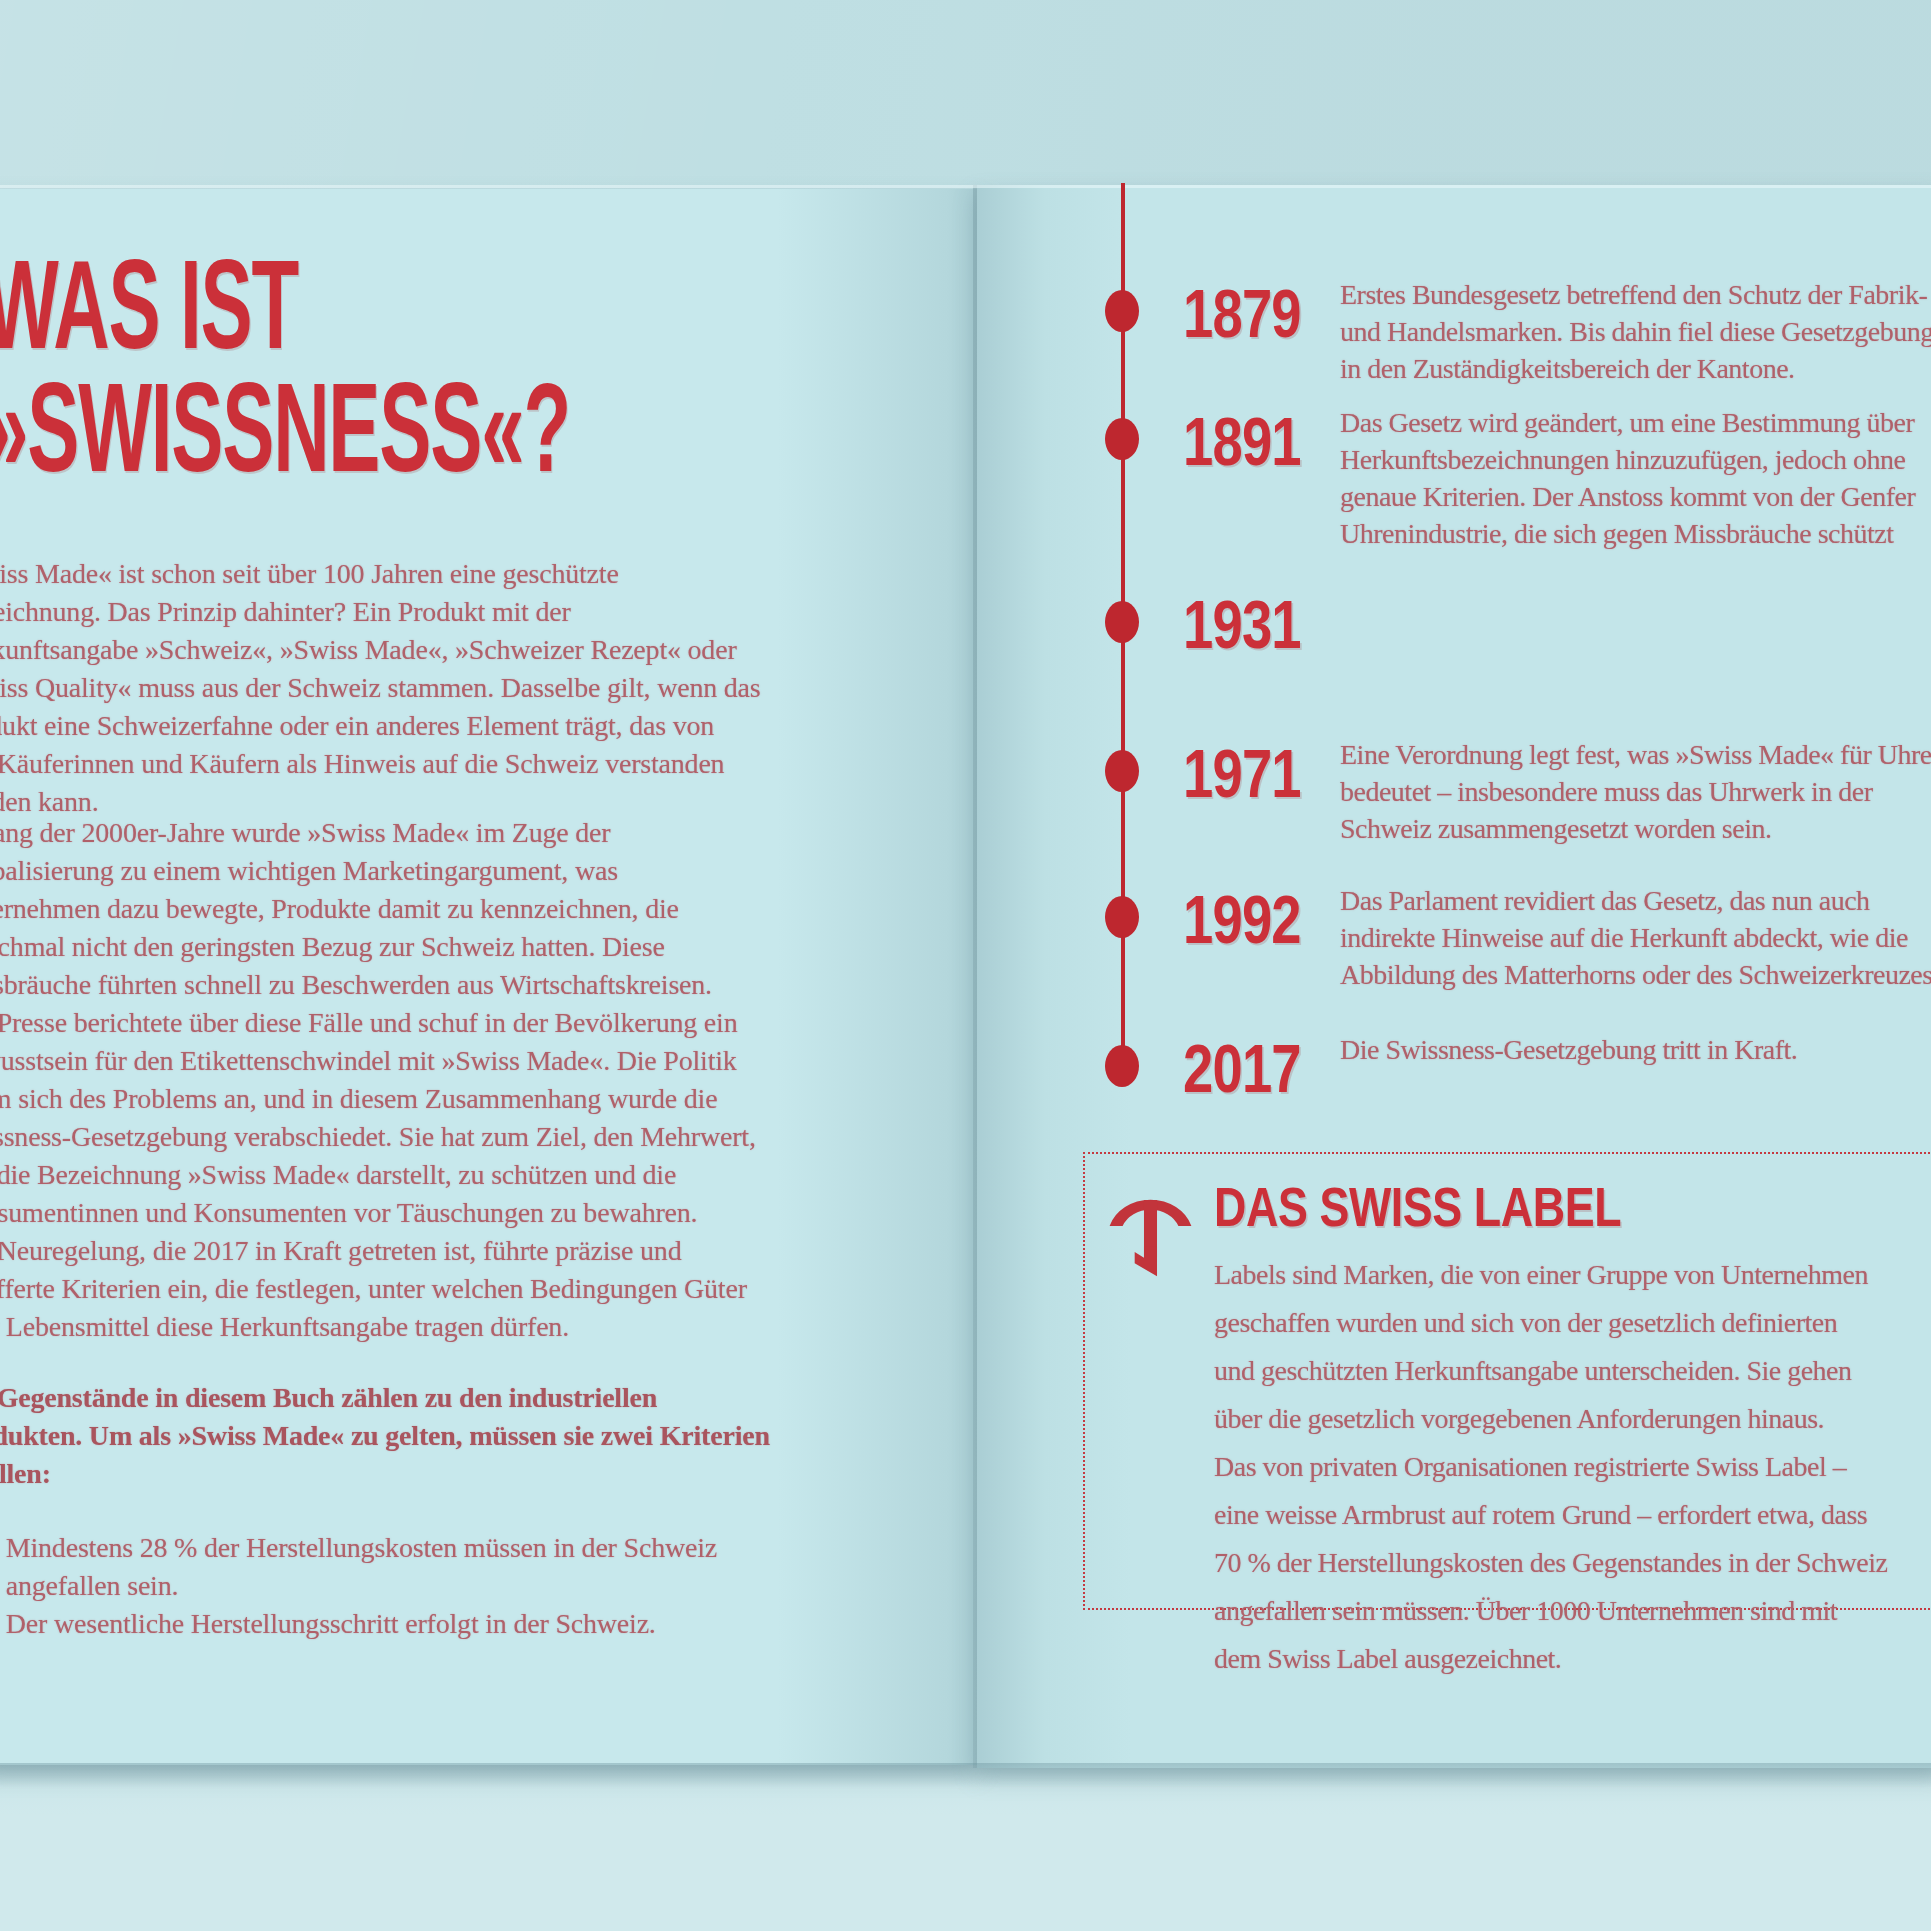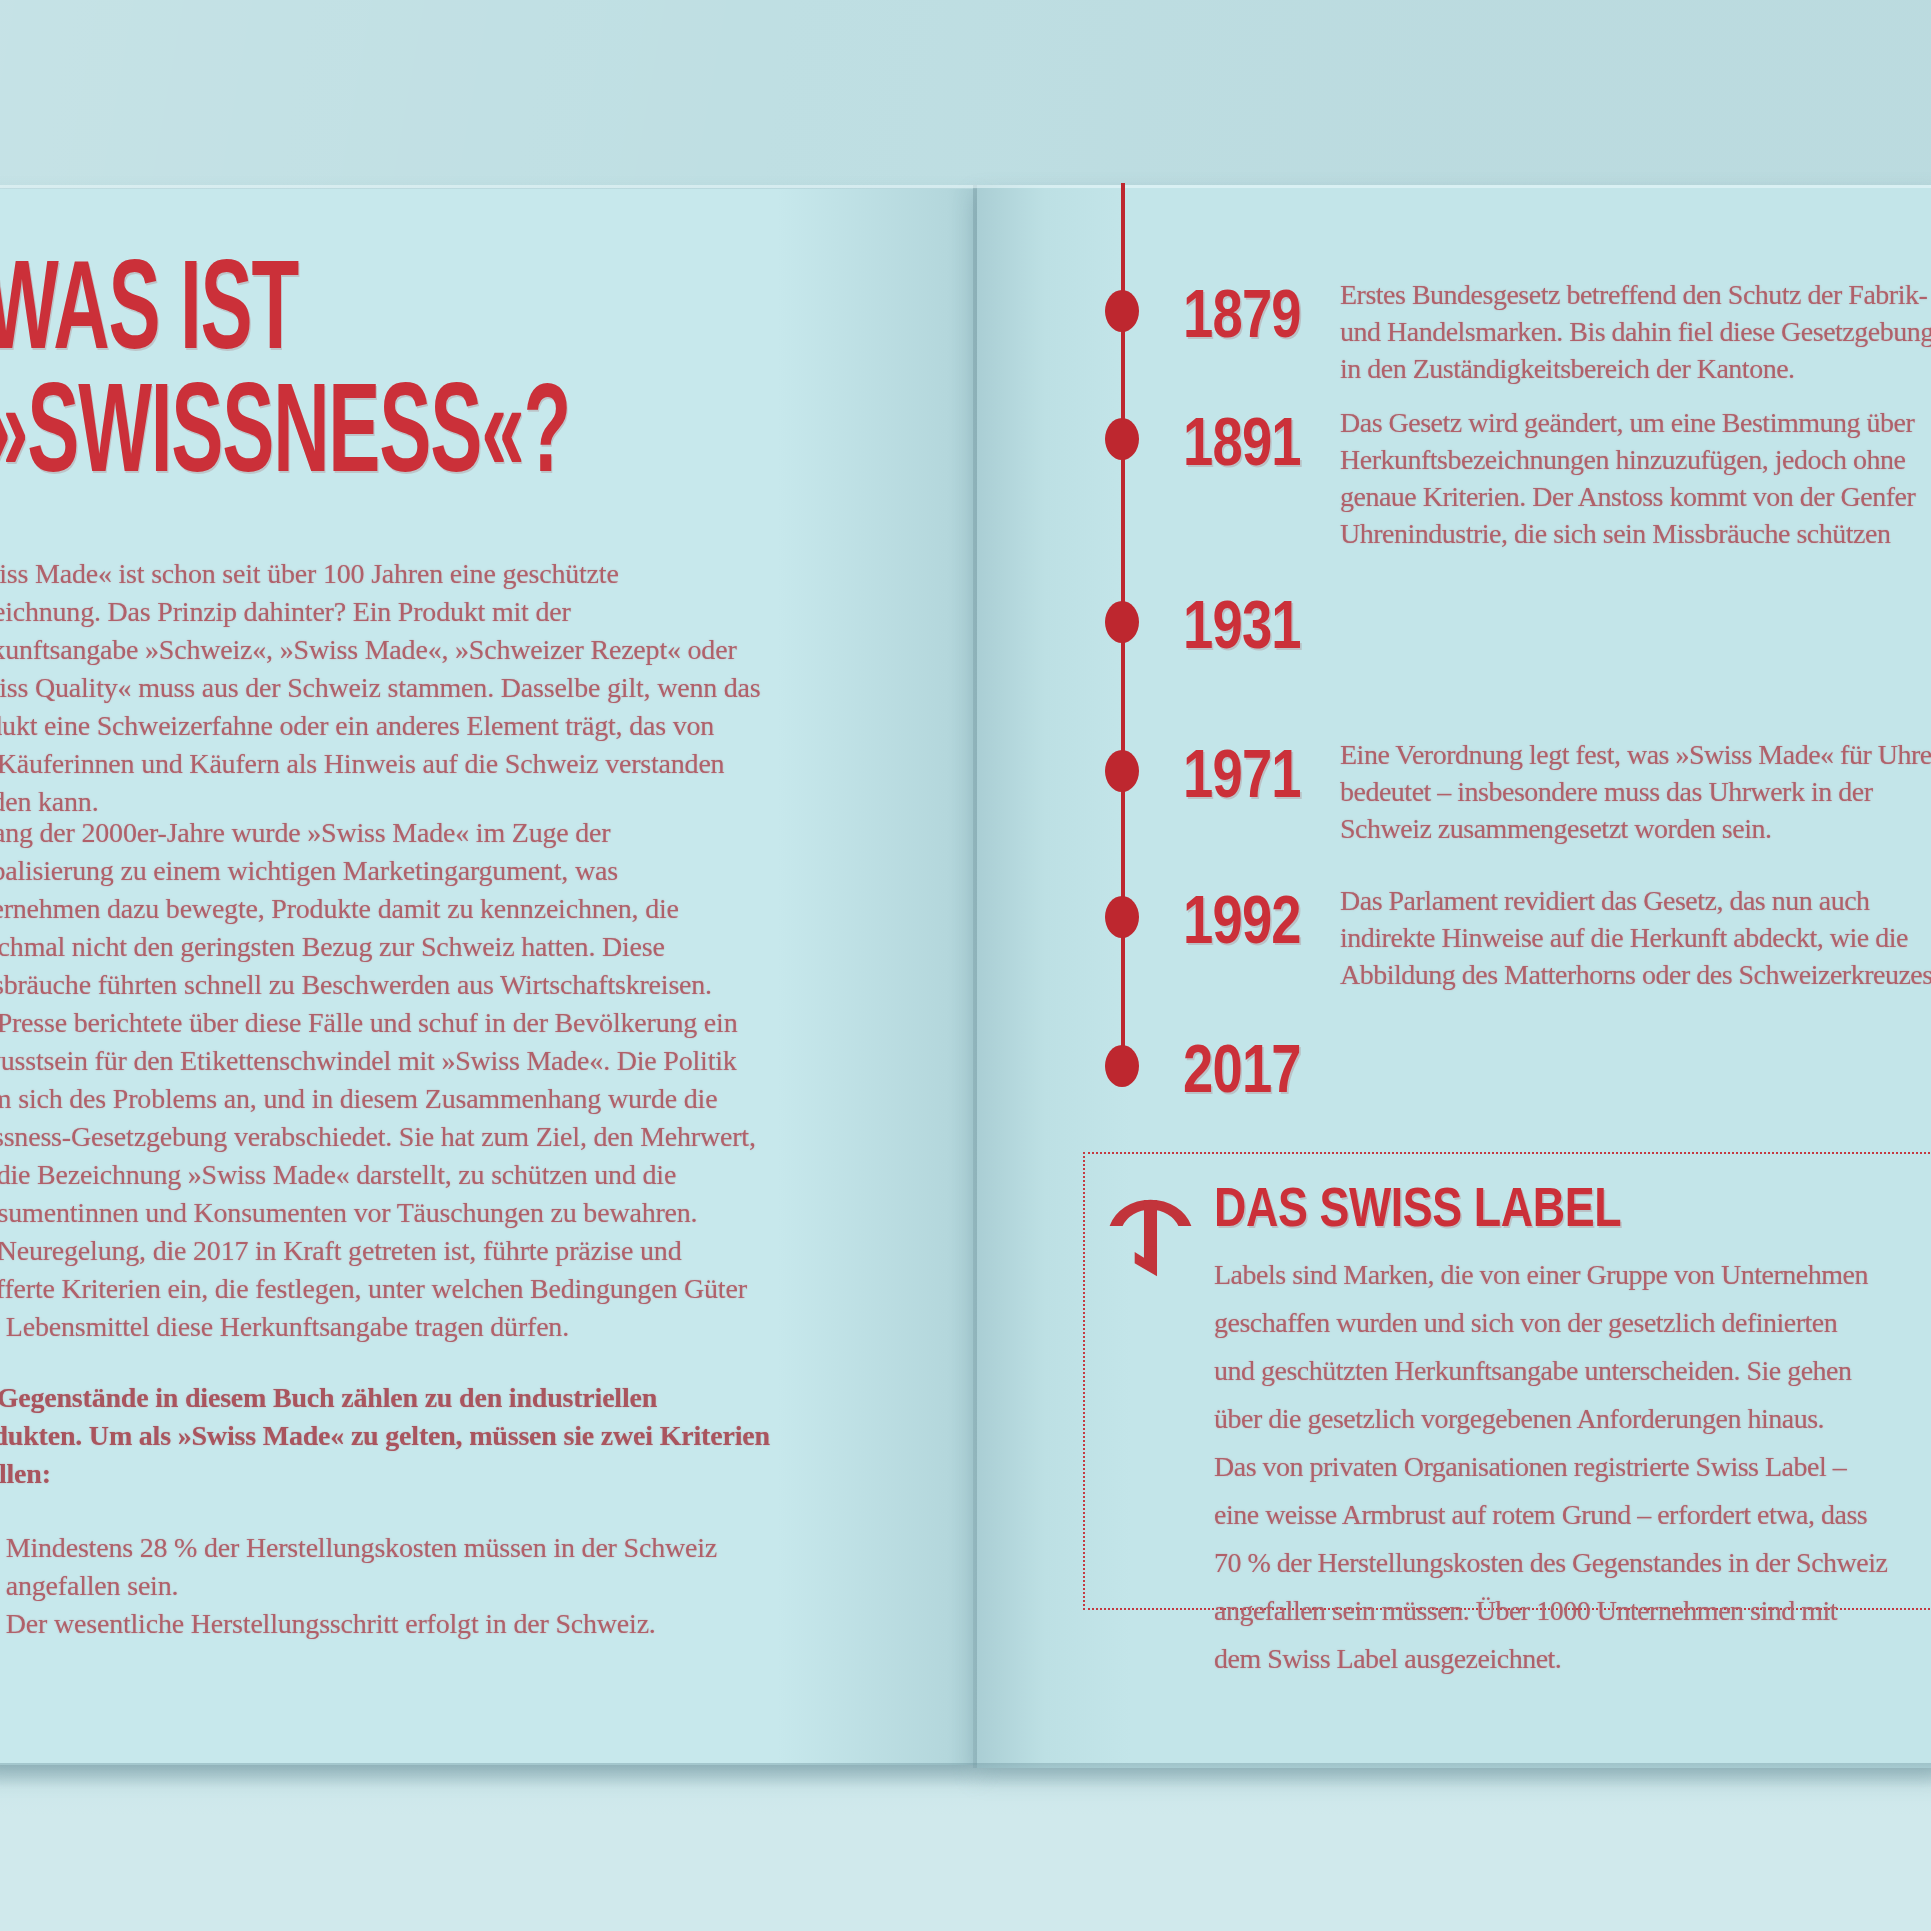--- a/index.html
+++ b/index.html
@@ -122,21 +122,21 @@
       <div class="tl-text serif">Erstes Bundesgesetz betreffend den Schutz der Fabrik-
 und Handelsmarken. Bis dahin fiel diese Gesetzgebung
 in den Zuständigkeitsbereich der Kantone.</div>
     </div>
       <div class="tl-entry">
       <span class="tl-dot"></span>
       <span class="tl-year">1891</span>
       <div class="tl-text serif">Das Gesetz wird geändert, um eine Bestimmung über
 Herkunftsbezeichnungen hinzuzufügen, jedoch ohne
 genaue Kriterien. Der Anstoss kommt von der Genfer
-Uhrenindustrie, die sich sein Missbräuche schützen</div>
+Uhrenindustrie, die sich gegen Missbräuche schützt</div>
     </div>
       <div class="tl-entry">
       <span class="tl-dot"></span>
       <span class="tl-year">1931</span>
     </div>
       <div class="tl-entry">
       <span class="tl-dot"></span>
       <span class="tl-year">1971</span>
       <div class="tl-text serif">Eine Verordnung legt fest, was »Swiss Made« für Uhren
 bedeutet – insbesondere muss das Uhrwerk in der
@@ -145,20 +145,21 @@
       <div class="tl-entry">
       <span class="tl-dot"></span>
       <span class="tl-year">1992</span>
       <div class="tl-text serif">Das Parlament revidiert das Gesetz, das nun auch
 indirekte Hinweise auf die Herkunft abdeckt, wie die
 Abbildung des Matterhorns oder des Schweizerkreuzes.</div>
     </div>
       <div class="tl-entry">
       <span class="tl-dot"></span>
       <span class="tl-year">2017</span>
+      <div class="tl-text serif">Die Swissness-Gesetzgebung tritt in Kraft.</div>
     </div>
     </div>
 
   <div class="label-box">
     <svg class="crossbow" viewBox="0 0 100 100">
       <path d="M6 42 A 46 40 0 0 1 94 42 L 80 42 A 32 27 0 0 0 20 42 Z" fill="#c5333a"></path>
       <rect x="43" y="14" width="14" height="62" fill="#c5333a"></rect>
       <polygon points="43,64 57,64 57,96 33,82 33,70 43,76" fill="#c5333a"></polygon>
     </svg>
     <div class="box-title">DAS SWISS LABEL</div>

